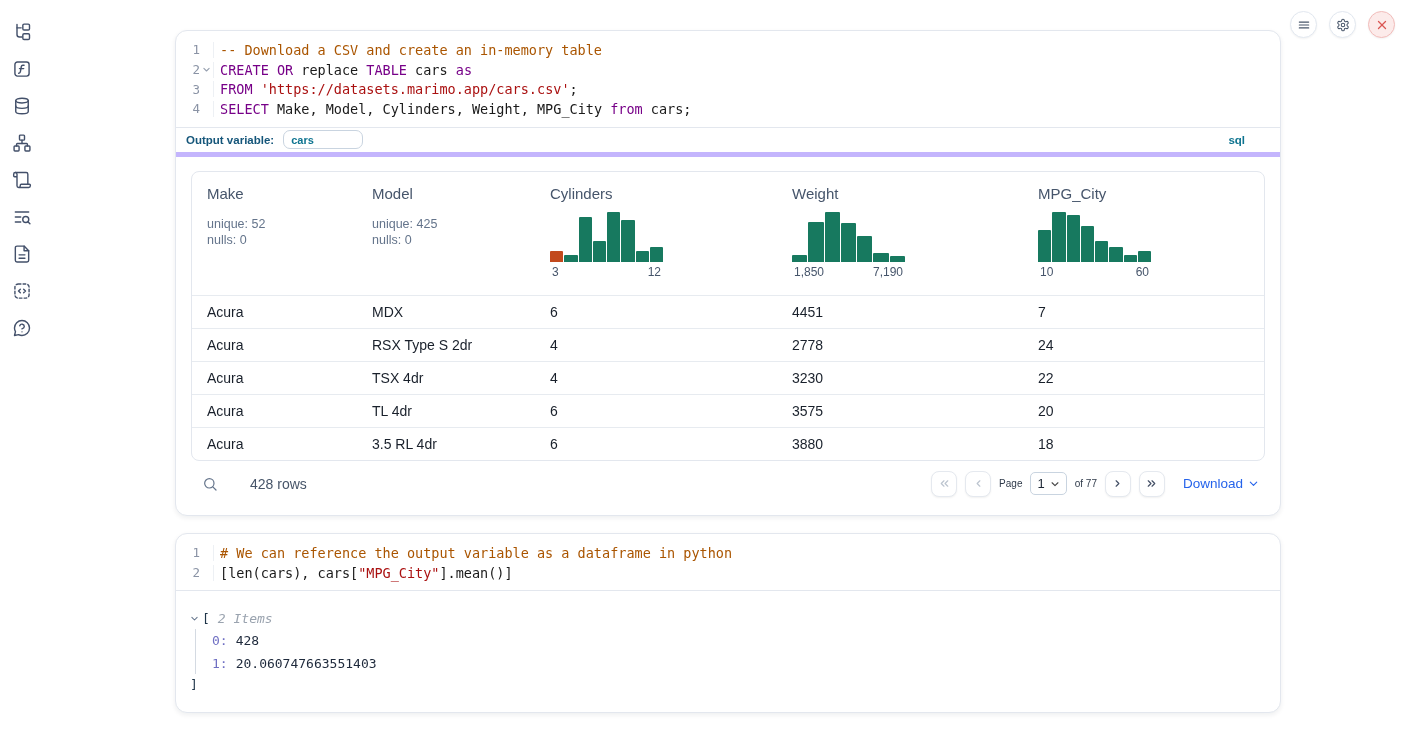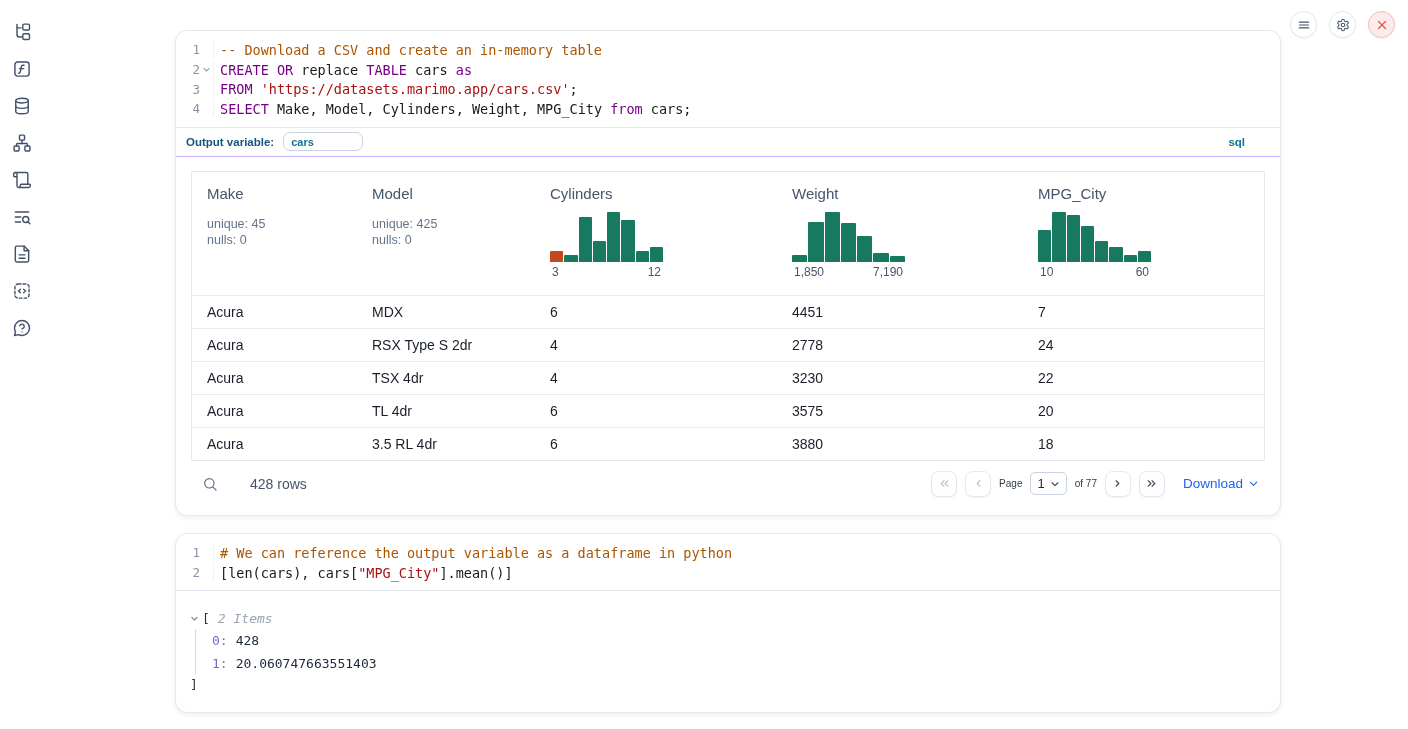--- a/index.html
+++ b/index.html
@@ -35,31 +35,31 @@
   .ln { width:24px; flex:none; text-align:right; color:#8a93a5; font-size:12.5px; }
   .fold { width:13px; flex:none; display:flex; align-items:center; justify-content:center; color:#97a0b0; }
   .fold svg { width:9px; height:9px; }
   .code { white-space:pre; border-left:1px solid #edf0f4; padding-left:6px; color:#1a1a1a; }
   .kw  { color:#770088; }
   .str { color:#aa1111; }
   .com { color:#aa5500; }
   .pl  { color:#1a1a1a; }
 
   
-  .outvar-row { height:30px; border-top:1px solid #e3e7ee; border-bottom:1px solid #c4b5fd;
+  .outvar-row { height:30px; border-top:1px solid #e3e7ee; border-bottom:5px solid #c4b5fd;
     display:flex; align-items:center; gap:9px; padding-left:10px; }
   .outvar-label { font-size:11.5px; font-weight:bold; color:#15567a; }
   .outvar-input { width:80px; height:19px; border:1px solid #c9d4e0; border-radius:7px;
     font-size:11px; font-weight:bold; color:#0e7490; padding:0 7px;
     font-family:"Liberation Sans", sans-serif; outline:none; }
   .lang-badge { margin-left:auto; margin-right:35px; font-size:11.5px; font-weight:bold; color:#0e7490; }
 
   
   .output-area { padding:14px 15px 0; }
-  .table-panel { border:1px solid #e3e7ee; border-radius:0; overflow:hidden; }
+  .table-panel { border:1px solid #e3e7ee; border-radius:8px; overflow:hidden; }
   .thead { display:grid; grid-template-columns:165px 185px 242px 246px 1fr;
     padding-top:13px; height:123px; }
   .col-h.text { padding-left:15px; }
   .col-h.num  { padding-left:8px; }
   .col-title { font-size:15px; color:#46556b; cursor:pointer; display:inline-block; }
   .col-stats { margin-top:13px; font-size:12.5px; color:#64748b; line-height:16.5px; }
   .hist-wrap { margin-top:9px; width:113px; }
   .hist { height:50px; display:flex; align-items:flex-end; gap:1px; }
   .hist-bar { flex:1; border-radius:1px 1px 0 0; }
   .hist-ticks { display:flex; justify-content:space-between; font-size:12px; color:#46556b;
@@ -238,21 +238,21 @@
       <input class="outvar-input" value="cars" style="">
       <span class="lang-badge">sql</span>
     </div>
 
     <div class="output-area">
       <div class="table-panel">
         <div class="thead">
           <div class="col-h text">
             <span class="col-title">Make</span>
             <div class="col-stats">
-              <div>unique: 45</div>
+              <div>unique: 52</div>
               <div>nulls: 0</div>
             </div>
           </div>
           <div class="col-h text">
             <span class="col-title">Model</span>
             <div class="col-stats">
               <div>unique: 425</div>
               <div>nulls: 0</div>
             </div>
           </div>

